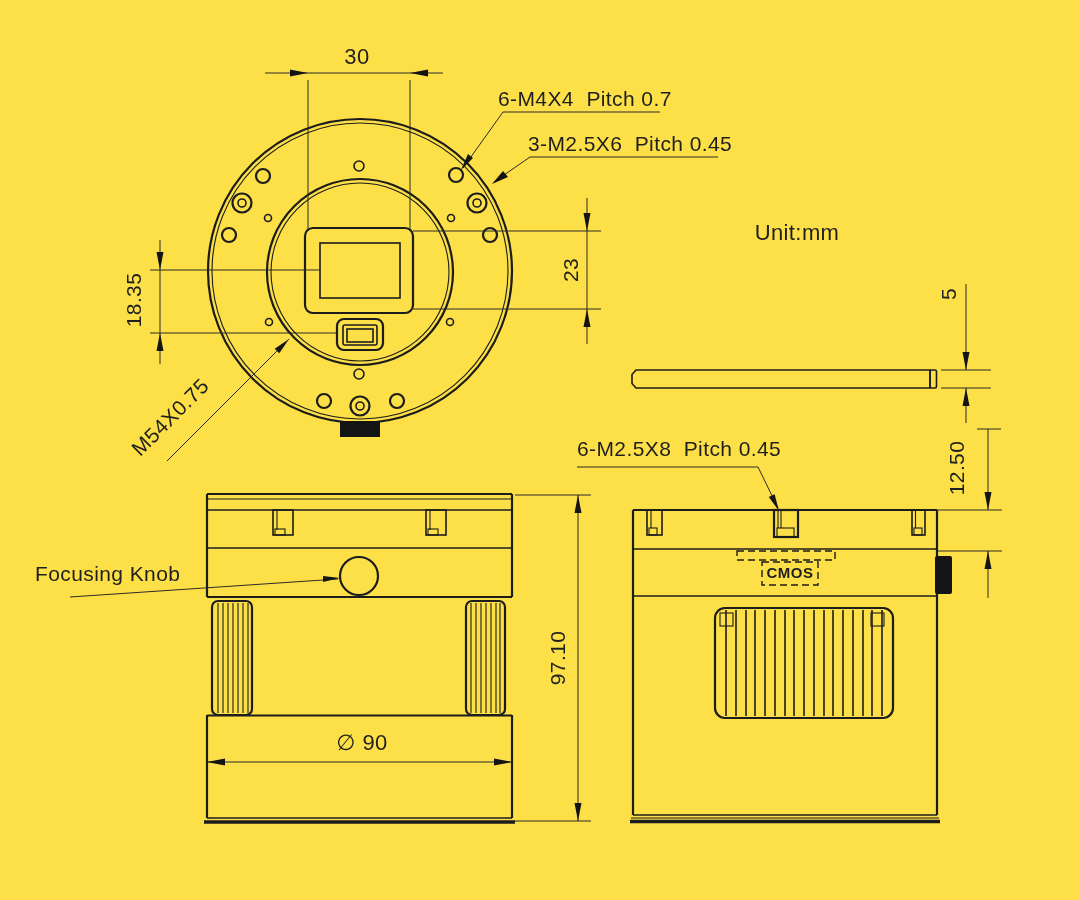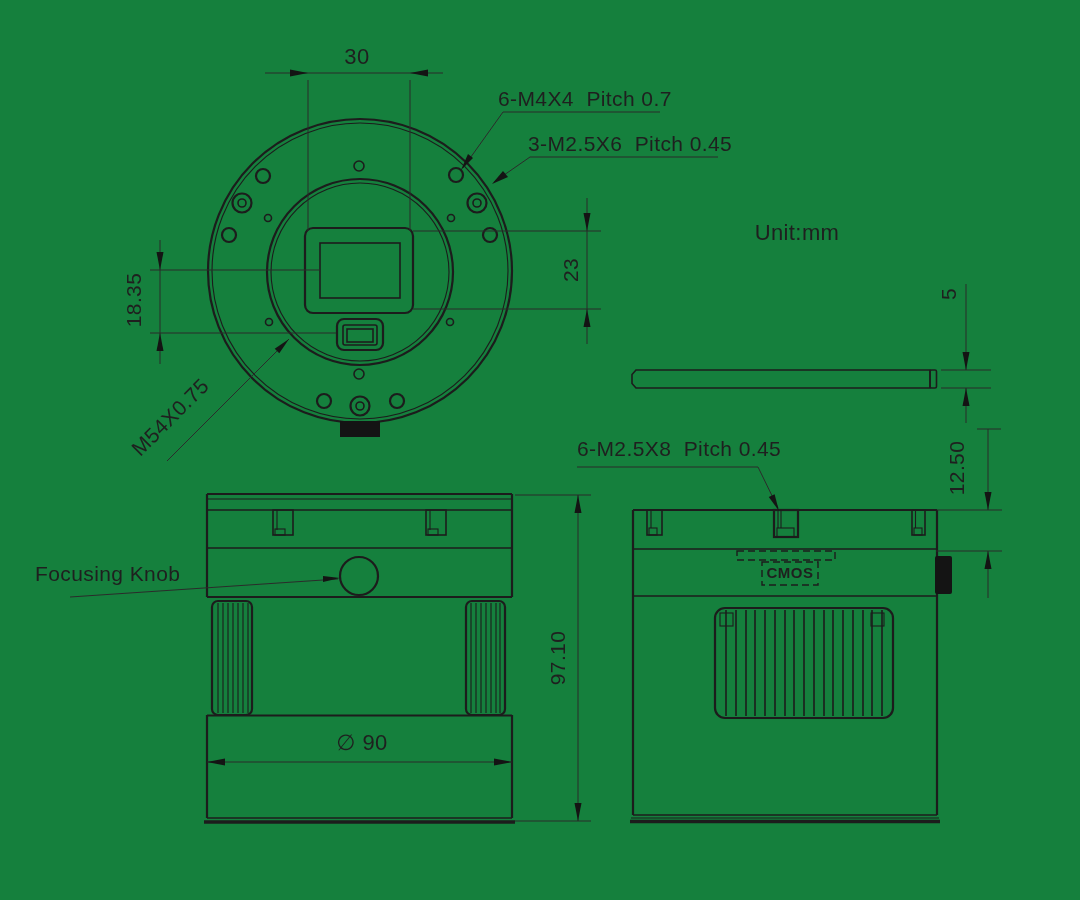--- a/index.html
+++ b/index.html
@@ -1,16 +1,16 @@
 <!DOCTYPE html>
 <html><head>
 <meta charset="utf-8">
 <style>
   html,body{margin:0;padding:0;background:#ffffff;}
-  .stage{position:relative;width:1080px;height:900px;background:#15803d;overflow:hidden;}
+  .stage{position:relative;width:1080px;height:900px;background:#fde047;overflow:hidden;}
   svg{display:block;}
   svg text{font-family:"Liberation Sans","DejaVu Sans",sans-serif;fill:#1f1f1f;white-space:pre;letter-spacing:.4px;}
   .ln{stroke:#1c1c1c;fill:none;}
   .thin{stroke-width:1.1;}
   .med{stroke-width:1.6;}
   .thick{stroke-width:2.2;}
   .dim{stroke:#2b2b2b;stroke-width:1;fill:none;}
   .dash{stroke:#1c1c1c;fill:none;stroke-width:1.4;stroke-dasharray:7 4;}
   .fillb{fill:#141414;stroke:none;}
   .t21{font-size:21px;}

